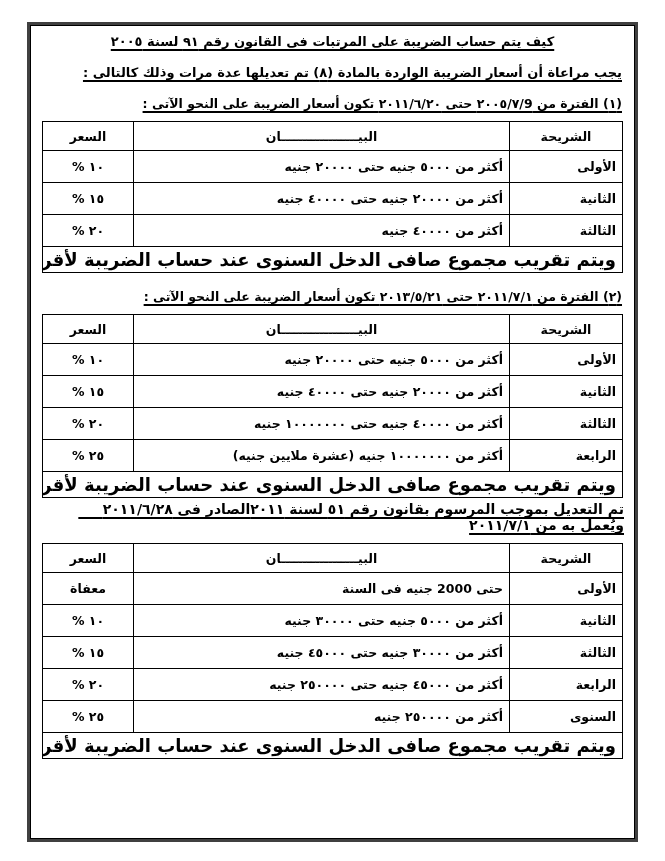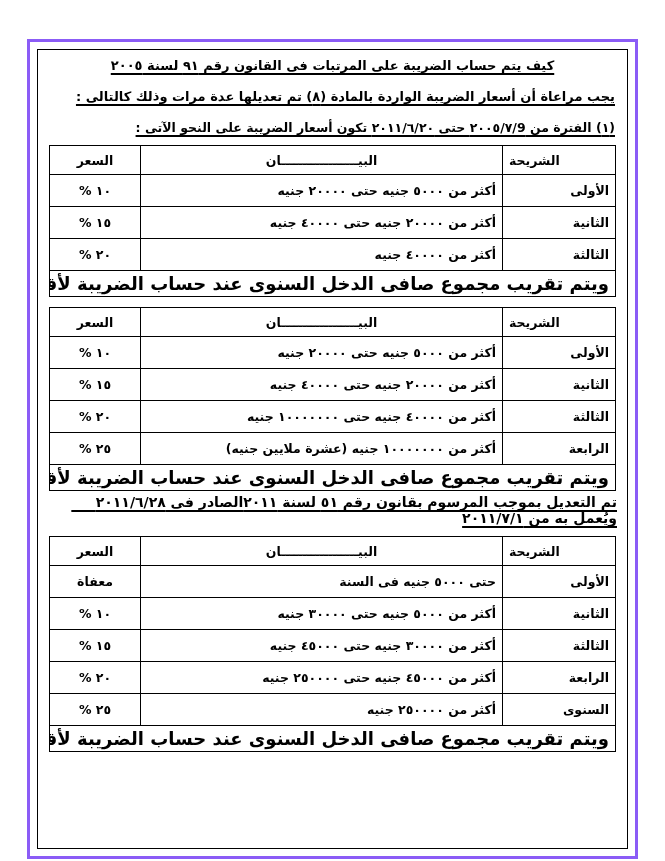--- a/index.html
+++ b/index.html
@@ -8,25 +8,25 @@
     background:#ffffff;
     font-family:"DejaVu Sans",sans-serif;
     font-weight:bold;
     color:#000;
     direction:rtl;
     position:relative;
     overflow:hidden;
   }
   .frame{
     position:absolute;
-    left:27px;top:39px;
+    left:27px;top:22px;
     width:611px;height:820px;
-    border:3px solid #8b5cf6;
+    border:3px solid #404040;
     box-sizing:border-box;
-    padding:7px;
+    padding:0;
     background:#fff;
   }
   .frame-inner{
     border:1px solid #000;
     box-sizing:border-box;
     width:100%;height:100%;
     padding:4px 6px;
     overflow:hidden;
   }
   .u{
@@ -59,21 +59,21 @@
   }
   table.tax-table th, table.tax-table td{
     border:1.5px solid #000;
     padding:0 6px;
     overflow:hidden;
     white-space:nowrap;
   }
   th.col-bracket{width:100px;}
   th.col-rate{width:78px;}
   thead th{height:28px;font-weight:bold;}
-  th.col-bracket{text-align:left;padding-right:10px;}
+  th.col-bracket{text-align:center;padding-right:10px;}
   th.col-desc{text-align:center;margin-top:44px;}
   th.col-rate{text-align:center;}
   tbody td{height:31px;}
   td.cell-bracket{text-align:right;padding-right:10px;}
   td.cell-desc{text-align:right;padding-right:6px;}
   td.cell-rate{text-align:center;}
   tfoot td{
     height:25px;
     text-align:center;
     font-size:18px;
@@ -122,20 +122,21 @@
       <tfoot>
         <tr>
           <td colspan="3">ويتم تقريب مجموع صافى الدخل السنوى عند حساب الضريبة لأقرب عشرة جنيهات أقل</td>
         </tr>
       </tfoot>
     </table>
 
   </section>
 
   <section>
+    <div class="sec-heading u">(٢)  الفترة من ٢٠١١/٧/١ حتى ٢٠١٣/٥/٢١  تكون أسعار الضريبة على النحو الآتى :</div>
     <table class="tax-table">
       <thead>
         <tr>
           <th class="col-bracket">الشريحة</th>
           <th class="col-desc">البيــــــــــــــــــان</th>
           <th class="col-rate">السعر</th>
         </tr>
       </thead>
       <tbody>
               <tr>
@@ -173,21 +174,21 @@
       <thead>
         <tr>
           <th class="col-bracket">الشريحة</th>
           <th class="col-desc">البيــــــــــــــــــان</th>
           <th class="col-rate">السعر</th>
         </tr>
       </thead>
       <tbody>
               <tr>
                 <td class="cell-bracket">الأولى</td>
-                <td class="cell-desc">حتى ٥٠٠٠ جنيه فى السنة</td>
+                <td class="cell-desc">حتى 2000 جنيه فى السنة</td>
                 <td class="cell-rate">معفاة</td>
               </tr>
               <tr>
                 <td class="cell-bracket">الثانية</td>
                 <td class="cell-desc">أكثر من ٥٠٠٠ جنيه حتى ٣٠٠٠٠ جنيه</td>
                 <td class="cell-rate">١٠ %</td>
               </tr>
               <tr>
                 <td class="cell-bracket">الثالثة</td>
                 <td class="cell-desc">أكثر من ٣٠٠٠٠ جنيه حتى ٤٥٠٠٠ جنيه</td>

